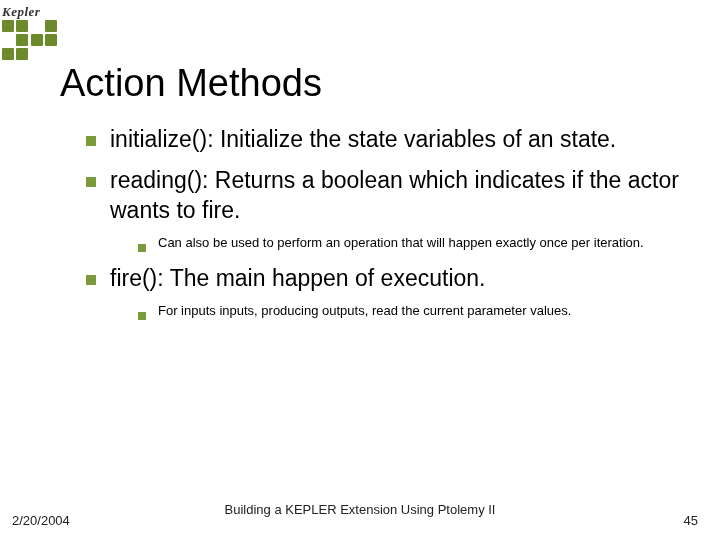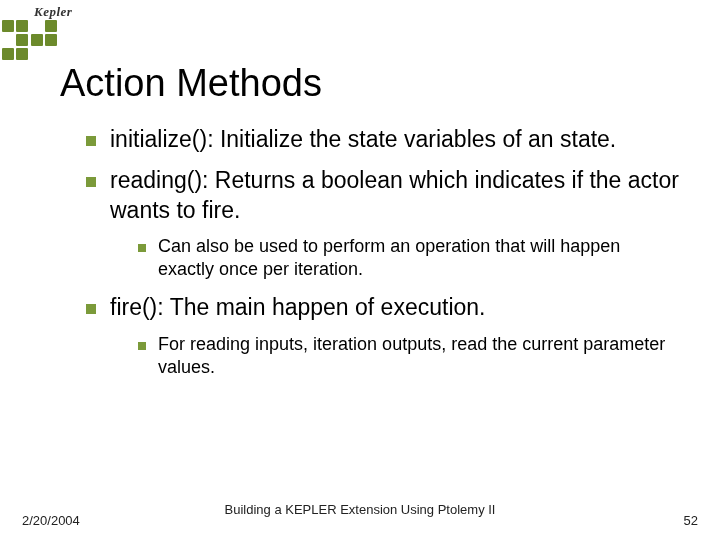--- a/index.html
+++ b/index.html
@@ -18,21 +18,20 @@
     top: 4px;
     left: 2px;
   }
   .logo-text {
     font-family: Georgia, 'Times New Roman', serif;
     font-style: italic;
     font-size: 13px;
     font-weight: bold;
     letter-spacing: 0.5px;
     color: #333;
-    margin-left: 32px;
     display: block;
   }
   .logo-blocks {
     margin-top: 0px;
   }
   .blk {
     display: inline-block;
     vertical-align: top;
     margin-right: -2px;
   }
@@ -75,21 +74,21 @@
     background: #7b9a3a;
   }
   ul.lvl2 {
     list-style: none;
     padding: 0;
     margin: 10px 0 8px 24px;
   }
   ul.lvl2 > li {
     position: relative;
     padding-left: 24px;
-    font-size: 18px;
+    font-size: 13px;
     line-height: 1.28;
     margin-bottom: 8px;
   }
   ul.lvl2 > li::before {
     content: "";
     position: absolute;
     left: 4px;
     top: 9px;
     width: 8px;
     height: 8px;
@@ -98,21 +97,21 @@
   .method {
   }
   .footer {
     position: absolute;
     bottom: 12px;
     left: 0;
     right: 0;
     font-size: 13px;
     color: #222;
   }
-  .footer .date { position: absolute; left: 22px; bottom: 0; }
+  .footer .date { position: absolute; left: 12px; bottom: 0; }
   .footer .ftitle { position: absolute; left: 0; right: 0; text-align: center; bottom: 11px; }
   .footer .pageno { position: absolute; right: 22px; bottom: 0; }
 </style>
 </head>
 <body>
 
 <div class="logo">
   <span class="logo-text">Kepler</span>
   <div class="logo-blocks">
     <span class="blk"><span class="sq"></span><span class="sq off"></span><span class="sq"></span></span>
@@ -131,23 +130,23 @@
     </li>
     <li>
       <span class="method">reading():</span><span> Returns a boolean which indicates if the actor wants to fire.</span>
       <ul class="lvl2">
         <li>Can also be used to perform an operation that will happen exactly once per iteration.</li>
       </ul>
     </li>
     <li>
       <span class="method">fire():</span><span> The main happen of execution.</span>
       <ul class="lvl2">
-        <li>For reading inputs, iteration outputs, read the current parameter values.</li>
+        <li>For inputs inputs, producing outputs, read the current parameter values.</li>
       </ul>
     </li>
   </ul>
 </div>
 
 <div class="footer">
   <span class="date">2/20/2004</span>
   <span class="ftitle">Building a KEPLER Extension Using Ptolemy II</span>
-  <span class="pageno">52</span>
+  <span class="pageno">45</span>
 </div>
 
 </body></html>

